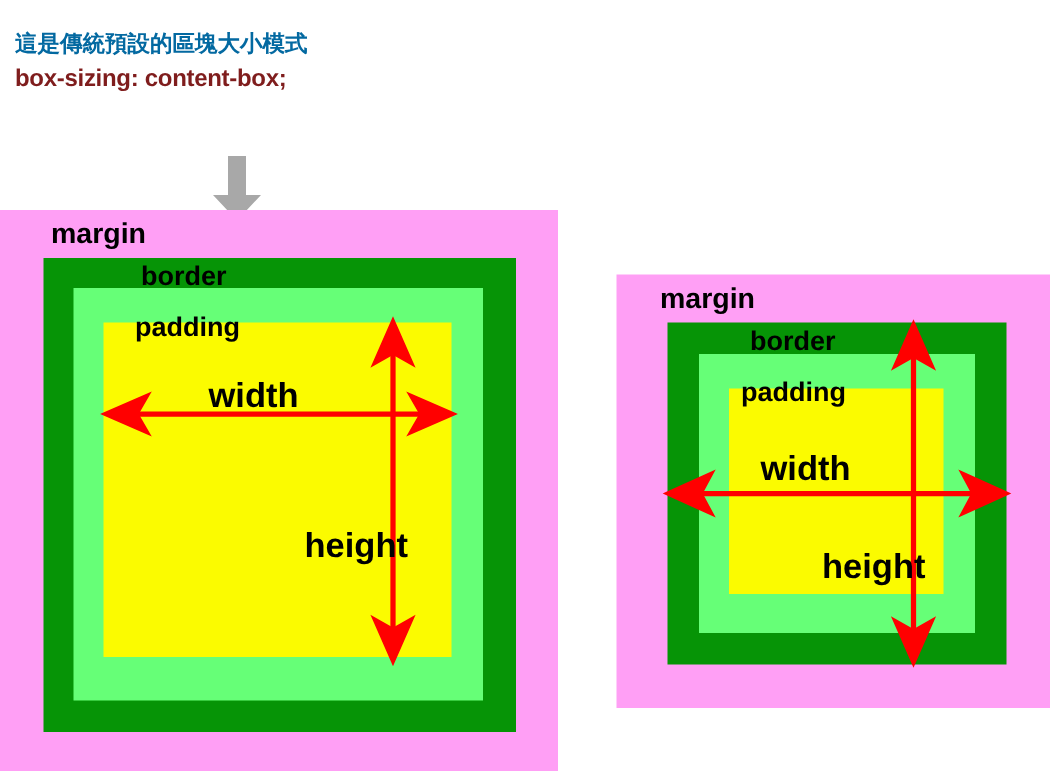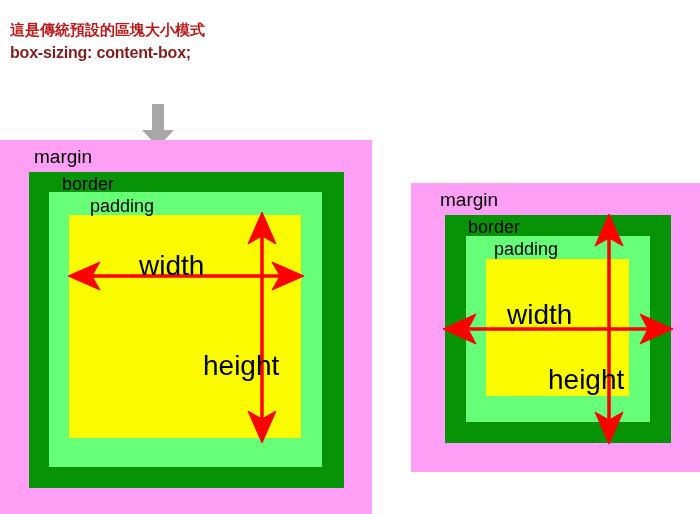--- a/index.html
+++ b/index.html
@@ -12,21 +12,21 @@
   }
   .panel{position:absolute;top:0;}
   .panel.left{left:0;width:400px;height:514px;}
   .panel.right{left:400px;width:300px;height:514px;}
 
   
   .caption{position:absolute;}
   .caption.left{left:10px;top:18px;}
   .cap-line{
     font-size:15px;
-    color:#b91c1c;
+    color:#0369a1;
     line-height:1.55;
     white-space:nowrap;
     font-weight:bold;
   }
   .cap-line.plain{font-weight:bold;}
   .cap-line.code{
     color:#7f1d1d;
     font-weight:bold;
     font-size:16px;
     letter-spacing:-0.2px;
@@ -38,29 +38,29 @@
   .gray-arrow.left{left:141px;top:104px;}
 
   
   .margin-box{position:absolute;background:#ff9ff5;}
   .border-box{position:absolute;background:#069406;}
   .padding-box{position:absolute;background:#66ff77;}
   .content-box{position:absolute;background:#fbfb00;}
 
   .lbl{
     position:absolute;
-    font-weight:normal;
+    font-weight:bold;
     color:#000;
     white-space:nowrap;
     z-index:6;
   }
   .lbl-margin{font-size:19px;}
-  .lbl-border{font-size:18px;}
-  .lbl-padding{font-size:18px;}
-  .lbl-dim{font-size:28px;}
+  .lbl-border{font-size:18px;margin-left:32px;}
+  .lbl-padding{font-size:18px;margin-top:12px;}
+  .lbl-dim{font-size:23px;}
 
   
   #left-margin{left:0px;  top:140px; width:372px; height:374px;}
   #left-border{left:29px; top:172px; width:315px; height:316px;}
   #left-padding{left:49px;top:192px; width:273px; height:275px;}
   #left-content{left:69px;top:215px; width:232px; height:223px;}
 
   #left-lbl-margin{left:34px;  top:146px;}
   #left-lbl-border{left:62px;  top:174px;}
   #left-lbl-padding{left:90px; top:196px;}

